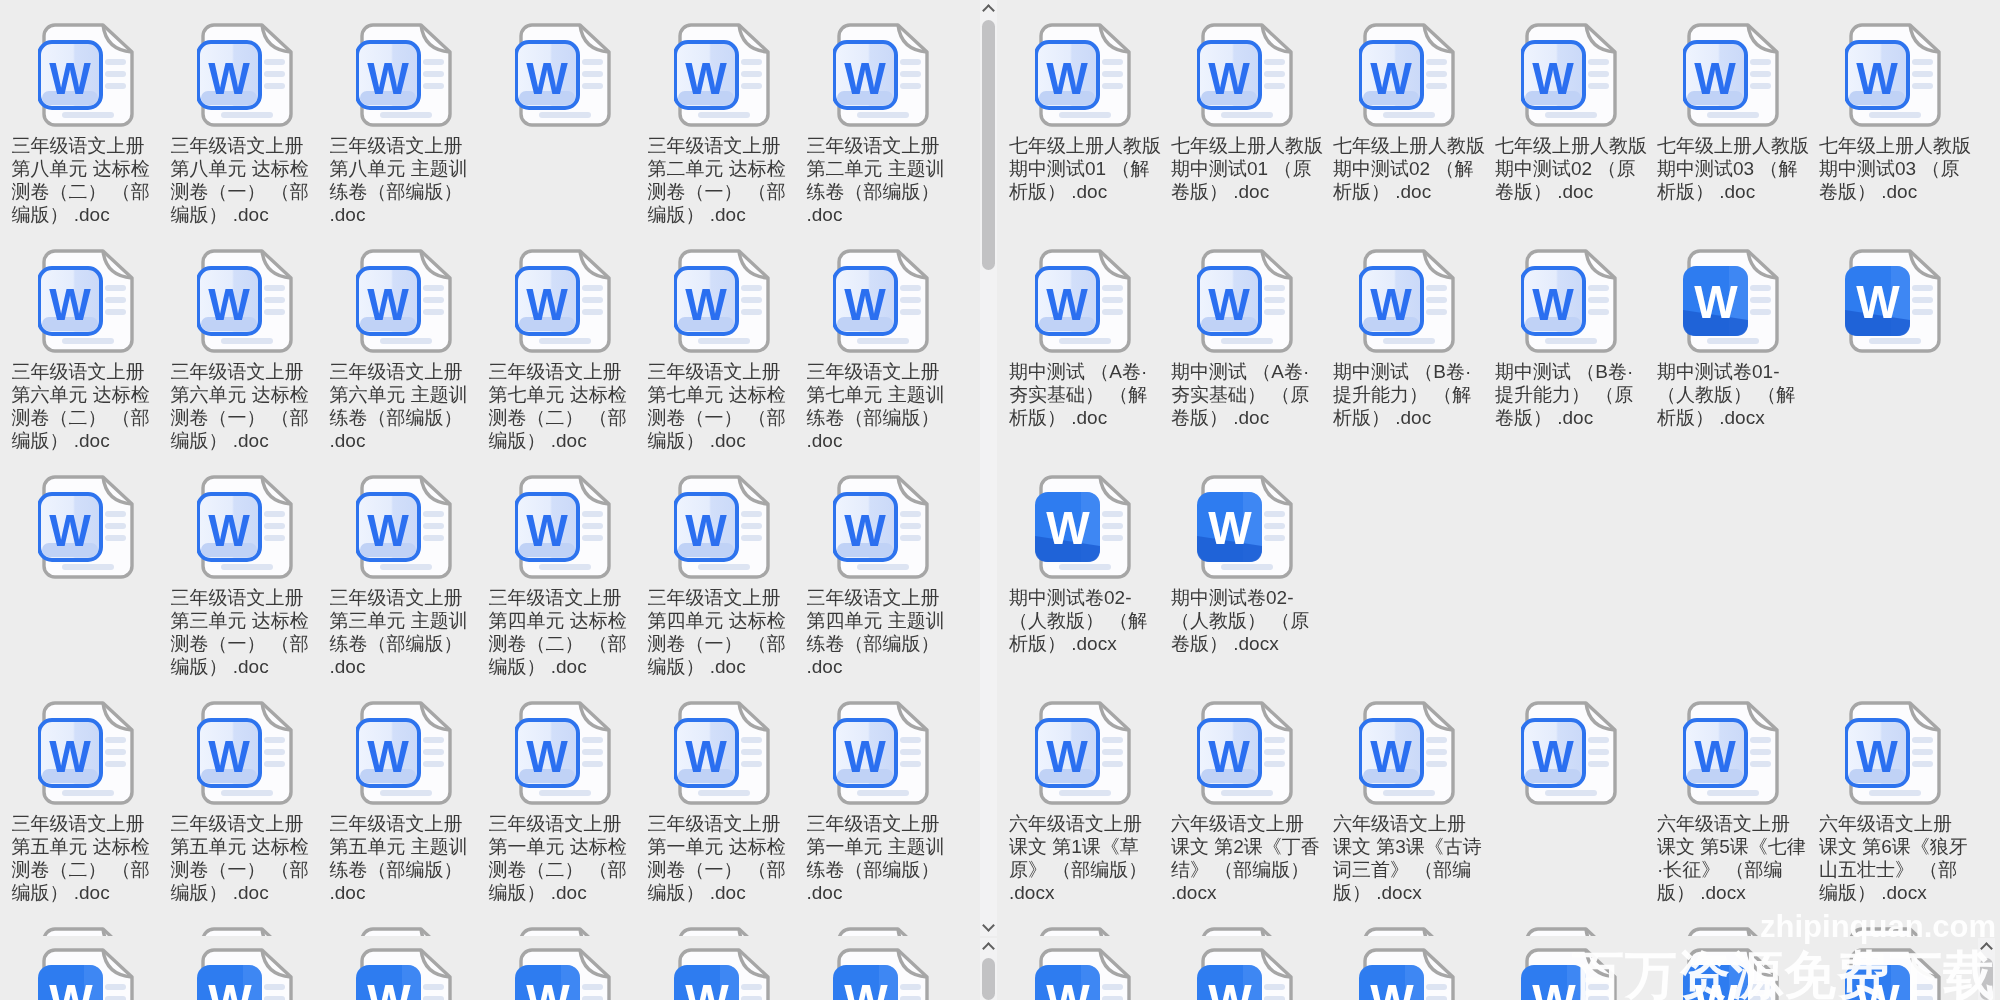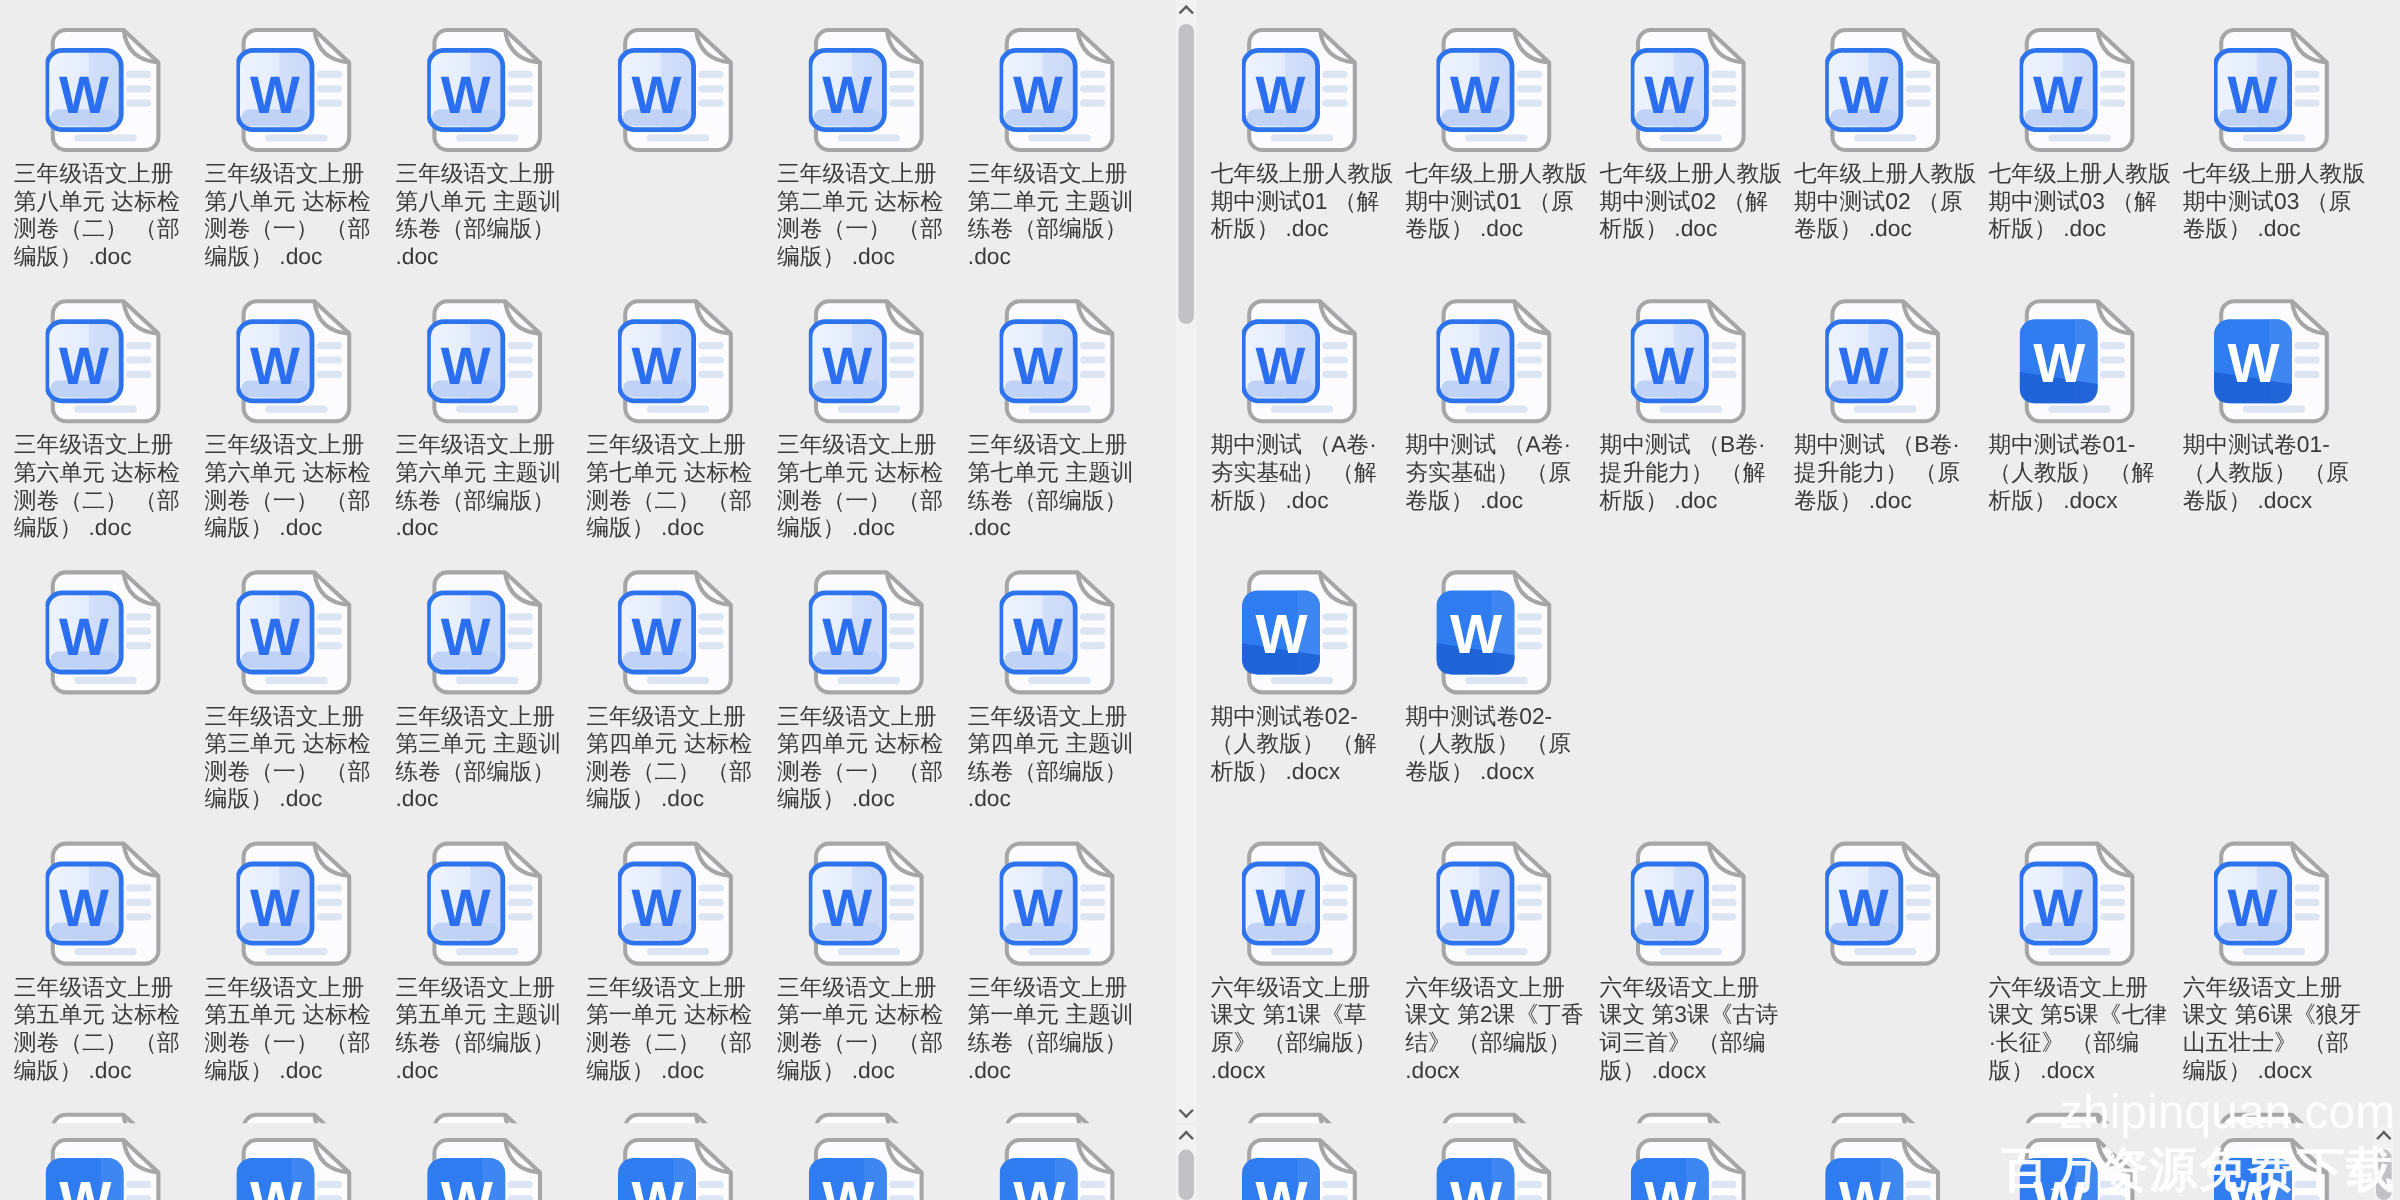--- a/index.html
+++ b/index.html
@@ -23,22 +23,22 @@
   .scrollbar{position:absolute;width:17px;background:#f2f2f3;}
   .sb-btn{position:absolute;left:0;width:17px;height:17px;display:flex;align-items:center;justify-content:center;}
   .sb-btn.up{top:0;} .sb-btn.down{bottom:0;}
   .chev{display:block;width:7px;height:7px;border-left:2px solid #5f5f5f;border-top:2px solid #5f5f5f;}
   .chev.up{transform:translateY(2px) rotate(45deg);}
   .chev.down{transform:translateY(-2px) rotate(225deg);}
   .sb-thumb{position:absolute;left:2px;width:13px;background:#c2c2c4;border-radius:7px;}
 
   #watermark{position:absolute;right:4px;bottom:0;text-align:right;z-index:50;
     color:#ffffff;pointer-events:none;}
-  #watermark .wm1{font-size:40px;line-height:46px;font-weight:normal;opacity:.95;}
-  #watermark .wm2{font-size:40px;line-height:50px;font-weight:bold;opacity:.95;letter-spacing:1px;}
+  #watermark .wm1{font-size:31px;line-height:46px;font-weight:bold;opacity:.95;}
+  #watermark .wm2{font-size:52px;line-height:50px;font-weight:bold;opacity:.95;letter-spacing:1px;}
 </style>
 </head>
 <body>
 
 <div id="stage">
 
   <div id="left-panel" class="panel">
       <div class="frow">
         <div class="fcell">
           <div class="ficon"><svg viewBox="0 0 100 106" width="100" height="106">
@@ -905,21 +905,20 @@
 <path d="M65 3 Q68 28 94 30" fill="none" stroke="#a6a6a6" stroke-width="3.4"></path>
 <rect x="67" y="37" width="21" height="6" rx="3" fill="#dde4f2"></rect>
 <rect x="67" y="49" width="21" height="6" rx="3" fill="#dde4f2"></rect>
 <rect x="67" y="61" width="21" height="6" rx="3" fill="#dde4f2"></rect>
 <rect x="24" y="90" width="52" height="6" rx="3" fill="#dde4f2"></rect>
 <rect x="0" y="18" width="65" height="70" rx="13" fill="#2e7cf0"></rect>
 <path d="M46 18 h6 a13 13 0 0 1 13 13 v44 a13 13 0 0 1 -13 13 h-6 Z" fill="#4d8ff5" opacity="0.55"></path>
 <path d="M0 62 L65 72 L65 75 Q65 88 52 88 L13 88 Q0 88 0 75 Z" fill="#1c5dd2" opacity="0.8"></path>
 <text x="33" y="70" text-anchor="middle" font-family="Liberation Sans, sans-serif" font-size="46" font-weight="bold" fill="#ffffff">W</text>
 </svg></div>
-          <div class="fname">期中测试卷01- （人教版） （原卷版） .docx</div>
         </div>
       </div>
       <div class="frow">
         <div class="fcell">
           <div class="ficon"><svg viewBox="0 0 100 106" width="100" height="106">
 <path d="M17 3 H65 L94 30 V92 a11 11 0 0 1 -11 11 H17 a11 11 0 0 1 -11 -11 V14 a11 11 0 0 1 11 -11 Z" fill="#fcfcfe" stroke="#a6a6a6" stroke-width="3.4" stroke-linejoin="round"></path>
 <path d="M65 3 Q68 28 94 30" fill="none" stroke="#a6a6a6" stroke-width="3.4"></path>
 <rect x="67" y="37" width="21" height="6" rx="3" fill="#dde4f2"></rect>
 <rect x="67" y="49" width="21" height="6" rx="3" fill="#dde4f2"></rect>
 <rect x="67" y="61" width="21" height="6" rx="3" fill="#dde4f2"></rect>

